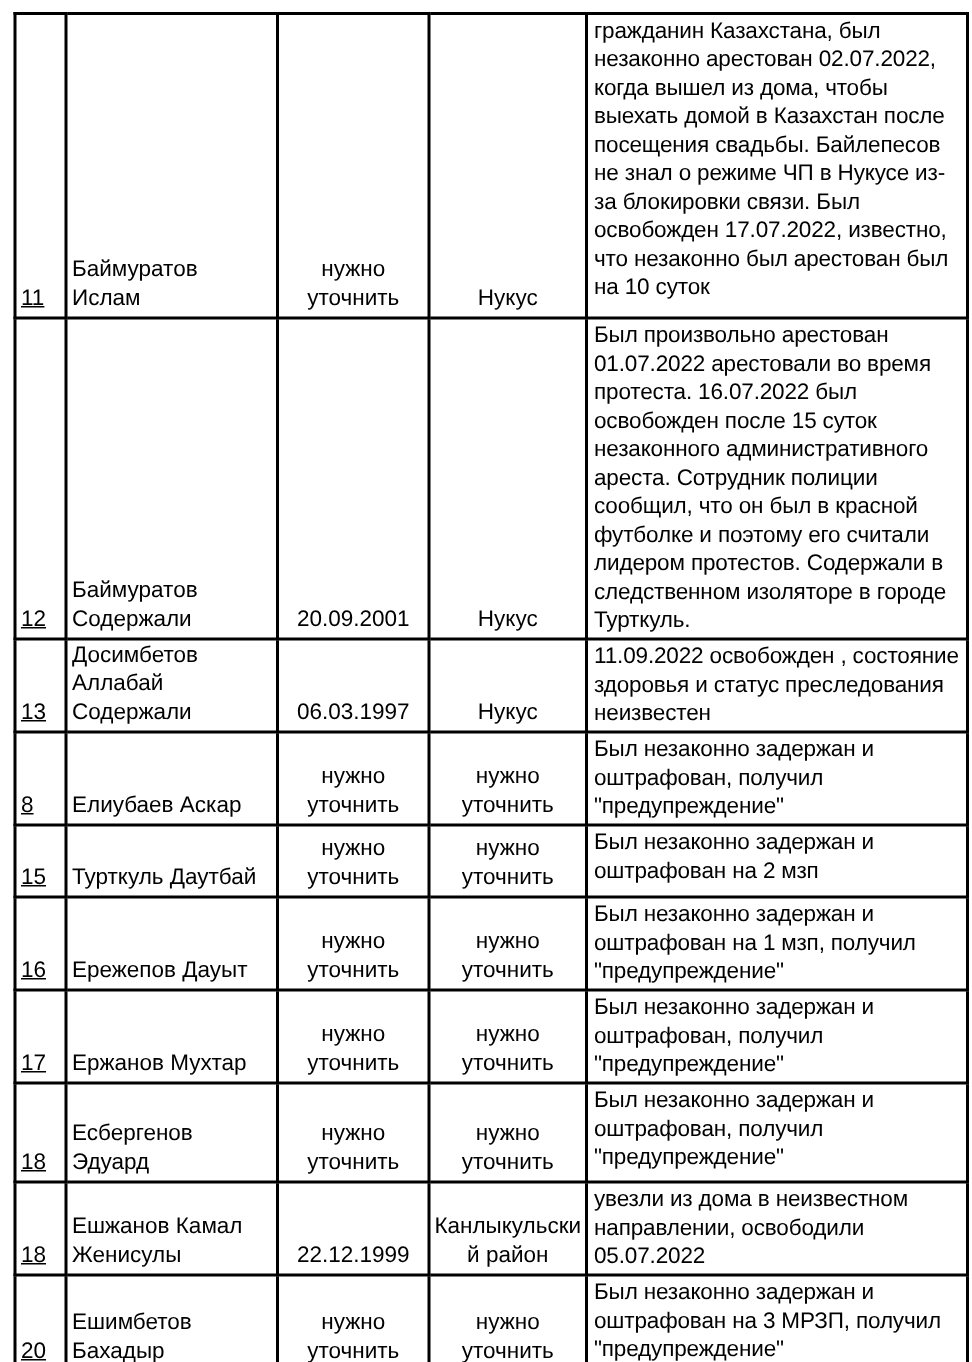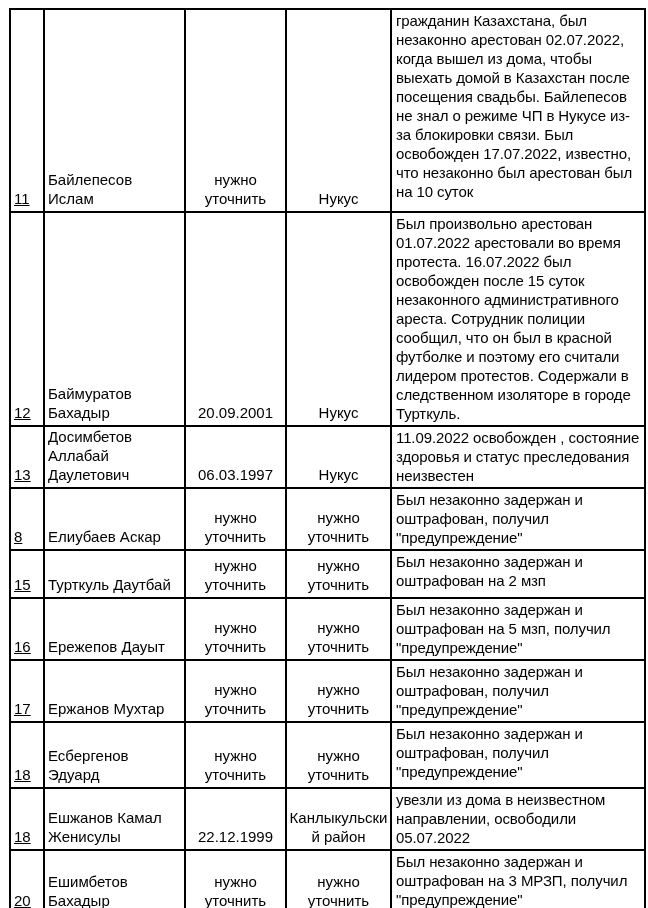--- a/index.html
+++ b/index.html
@@ -77,35 +77,35 @@
     <colgroup>
       <col style="width:34px">
       <col style="width:141px">
       <col style="width:101px">
       <col style="width:105px">
       <col style="width:254px">
     </colgroup>
     <tbody>
       <tr>
         <td class="cell-num">11</td>
-        <td class="cell-name">Байлепесов Ислам</td>
+        <td class="cell-name">Баймуратов Ислам</td>
         <td class="cell-date">нужно уточнить</td>
         <td class="cell-place">Нукус</td>
         <td class="cell-details">гражданин Казахстана, был незаконно арестован 02.07.2022, когда вышел из дома, чтобы выехать домой в Казахстан после посещения свадьбы. Байлепесов не знал о режиме ЧП в Нукусе из-за блокировки связи. Был освобожден 17.07.2022, известно, что незаконно был арестован был на 10 суток</td>
       </tr>
       <tr>
         <td class="cell-num">12</td>
-        <td class="cell-name">Баймуратов Бахадыр</td>
+        <td class="cell-name">Баймуратов Содержали</td>
         <td class="cell-date">20.09.2001</td>
         <td class="cell-place">Нукус</td>
         <td class="cell-details">Был произвольно арестован 01.07.2022 арестовали во время протеста. 16.07.2022 был освобожден после 15 суток незаконного административного ареста. Сотрудник полиции сообщил, что он был в красной футболке и поэтому его считали лидером протестов. Содержали в следственном изоляторе в городе Турткуль.</td>
       </tr>
       <tr>
         <td class="cell-num">13</td>
-        <td class="cell-name">Досимбетов Аллабай Даулетович</td>
+        <td class="cell-name">Досимбетов Аллабай Содержали</td>
         <td class="cell-date">06.03.1997</td>
         <td class="cell-place">Нукус</td>
         <td class="cell-details">11.09.2022 освобожден , состояние здоровья и статус преследования неизвестен</td>
       </tr>
       <tr>
         <td class="cell-num">8</td>
         <td class="cell-name">Елиубаев Аскар</td>
         <td class="cell-date">нужно уточнить</td>
         <td class="cell-place">нужно уточнить</td>
         <td class="cell-details">Был незаконно задержан и оштрафован, получил "предупреждение"</td>
@@ -115,21 +115,21 @@
         <td class="cell-name">Турткуль Даутбай</td>
         <td class="cell-date">нужно уточнить</td>
         <td class="cell-place">нужно уточнить</td>
         <td class="cell-details">Был незаконно задержан и оштрафован на 2 мзп</td>
       </tr>
       <tr>
         <td class="cell-num">16</td>
         <td class="cell-name">Ережепов Дауыт</td>
         <td class="cell-date">нужно уточнить</td>
         <td class="cell-place">нужно уточнить</td>
-        <td class="cell-details">Был незаконно задержан и оштрафован на 5 мзп, получил "предупреждение"</td>
+        <td class="cell-details">Был незаконно задержан и оштрафован на 1 мзп, получил "предупреждение"</td>
       </tr>
       <tr>
         <td class="cell-num">17</td>
         <td class="cell-name">Ержанов Мухтар</td>
         <td class="cell-date">нужно уточнить</td>
         <td class="cell-place">нужно уточнить</td>
         <td class="cell-details">Был незаконно задержан и оштрафован, получил "предупреждение"</td>
       </tr>
       <tr>
         <td class="cell-num">18</td>

